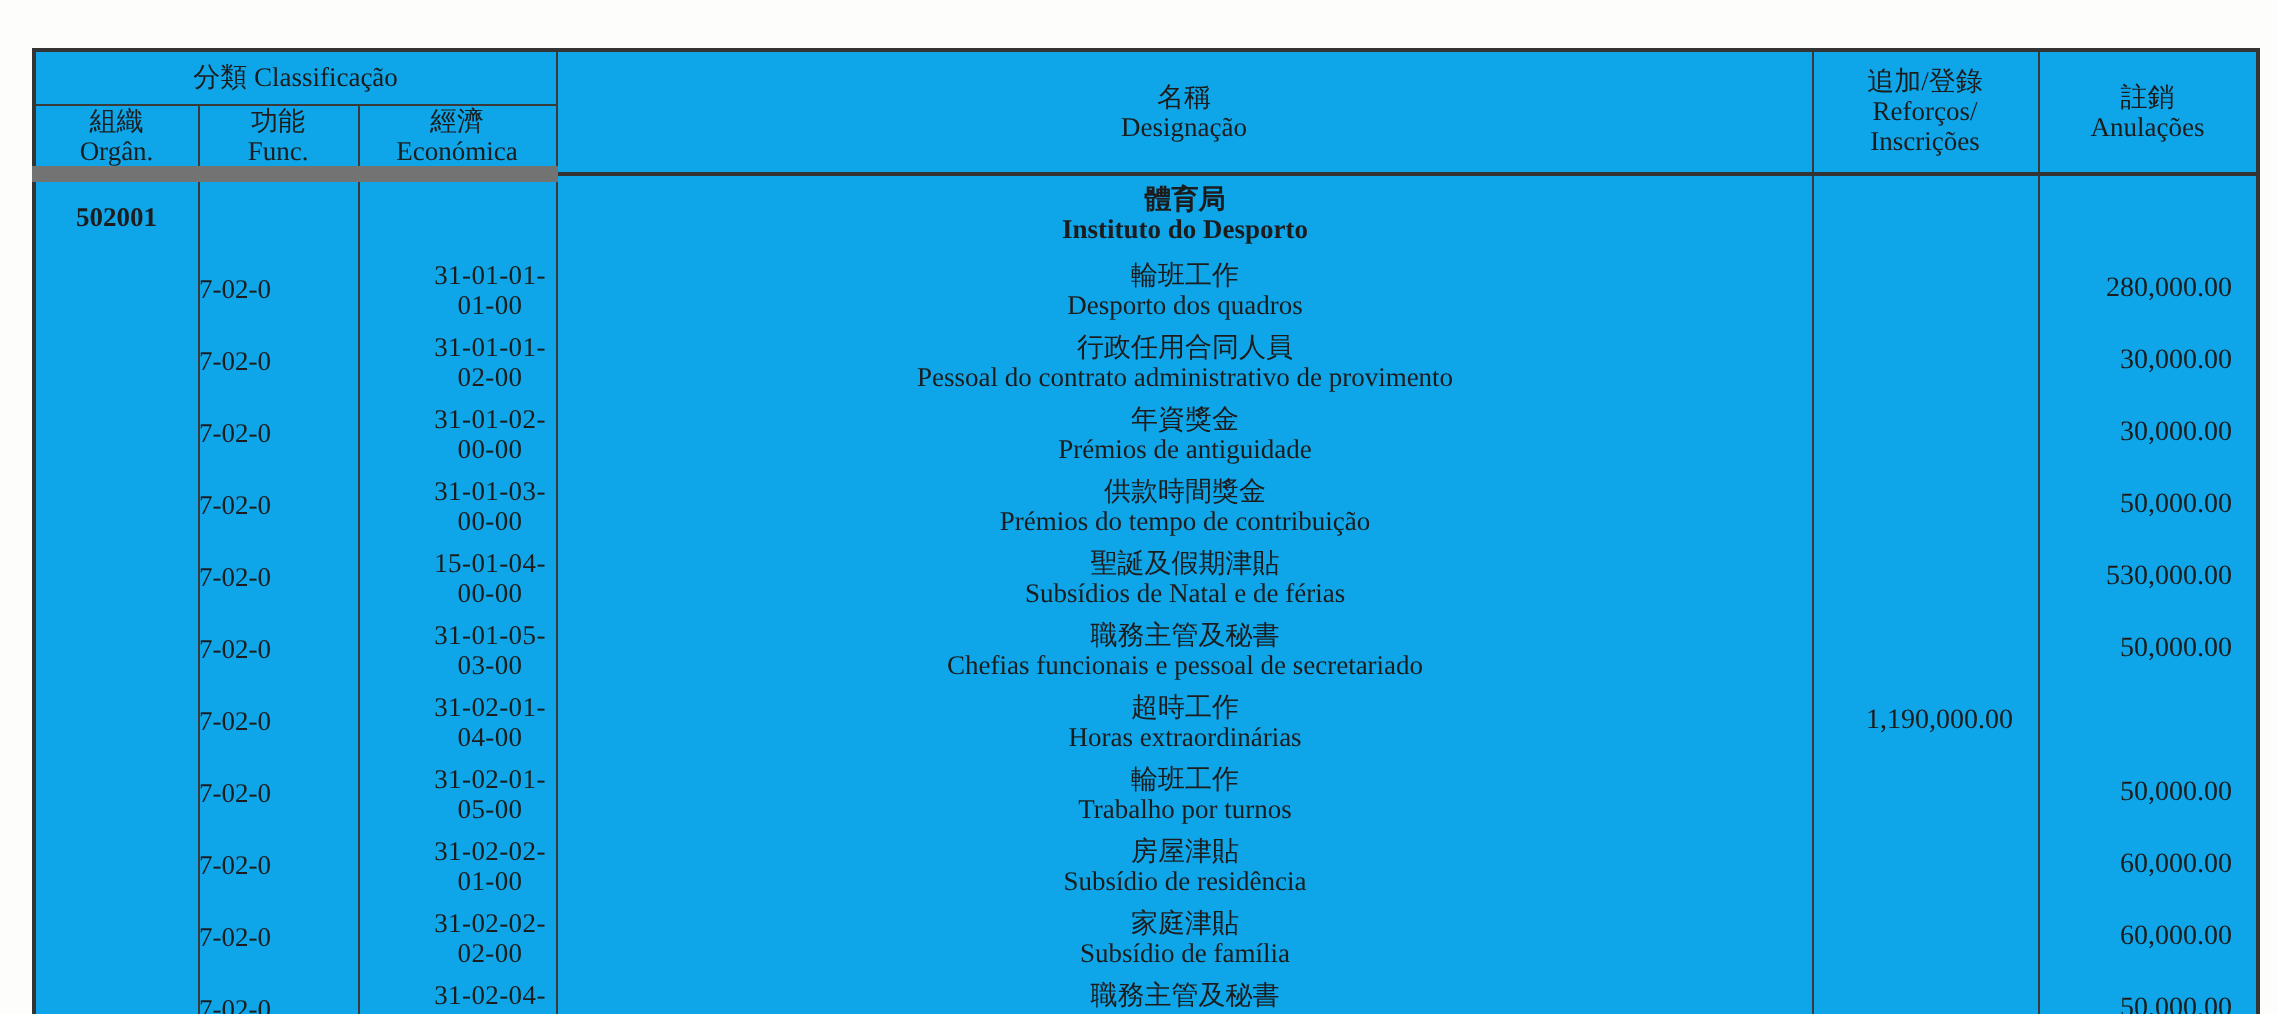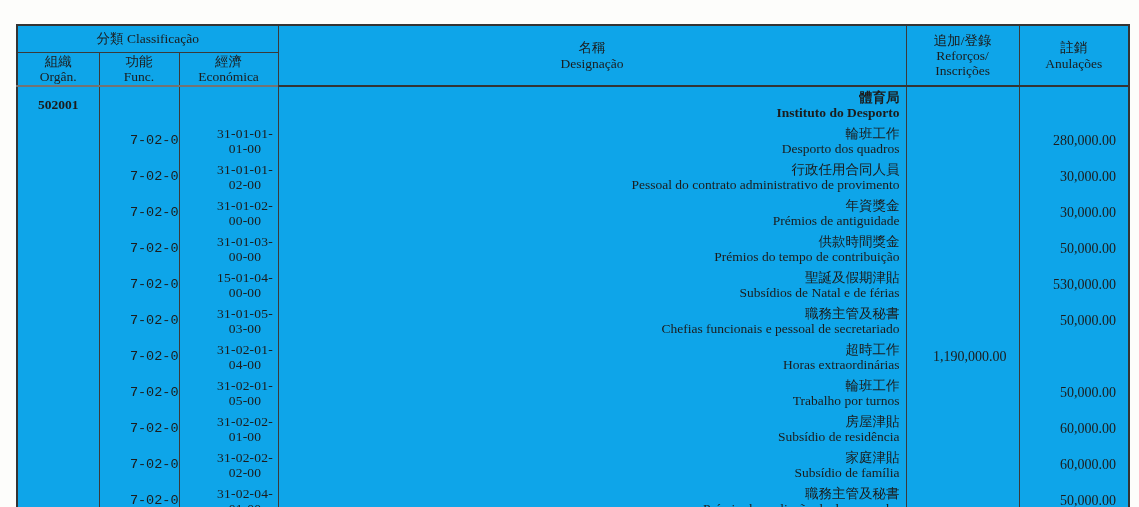--- a/index.html
+++ b/index.html
@@ -32,34 +32,34 @@
     font-size: 13.5px;
     line-height: 1.12;
     padding: 0;
     color: #1c1c1c;
   }
   
   thead th { border: 1px solid #3a3a3a; text-align: center; vertical-align: middle; }
   tr.h1 { height: 27px; }
   tr.h2 { height: 34px; }
   th.h-span { border-bottom: 2px solid #343434; }
-  tr.h2 th { border-bottom: 2px solid #737373; }
+  tr.h2 th { border-bottom: 8px solid #737373; }
   
   tbody td {
     border-left: 1px solid #3a3a3a;
     border-right: 1px solid #3a3a3a;
     border-top: none;
     border-bottom: none;
     height: 36px;
     vertical-align: middle;
   }
   td.c-org  { text-align: center; }
-  td.c-func { text-align: right; font-family: Liberation Mono, monospace; }
+  td.c-func { text-align: left; }
   td.c-econ { text-align: center; letter-spacing: 0.2px; padding-left: 33px; }
-  td.c-name { text-align: right; padding-left: 7px; padding-right: 6px; margin-top: 42px; }
+  td.c-name { text-align: center; padding-left: 7px; padding-right: 6px; margin-top: 42px; }
   td.c-amt  { text-align: right; padding-right: 12px; font-size: 14px; }
   tr.bold td, tr.bold .zh, tr.bold .pt { font-weight: bold; }
   .zh { display: block; }
   .pt { display: block; }
   .hdr-line { display: block; }
 </style>
 </head>
 <body>
 
 <div class="page">

